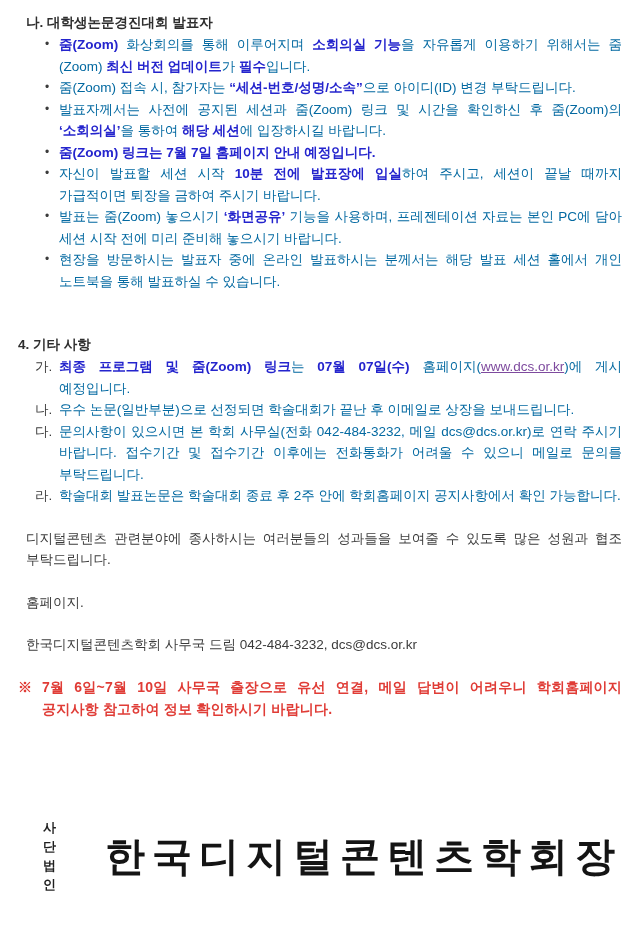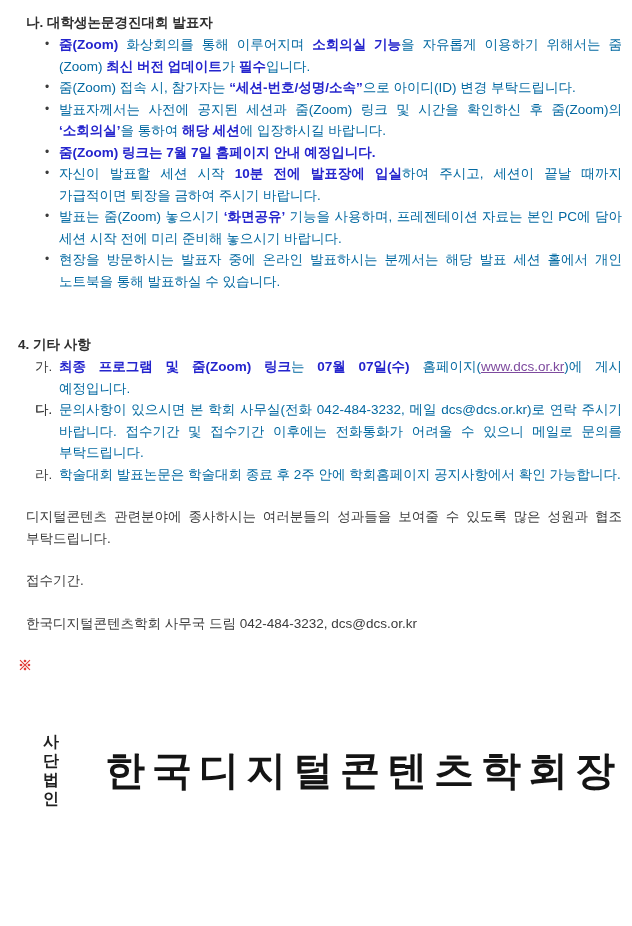--- a/index.html
+++ b/index.html
@@ -50,21 +50,21 @@
     font-size:14px;line-height:22px;font-weight:bold;color:#e03c36;
     text-align:justify;word-break:keep-all;letter-spacing:.2px;
   }
   .notice .notice-marker{position:absolute;left:0;top:0;}
   
   .footer{
     display:flex;align-items:center;
     margin-top:98px;padding-left:17px;
   }
   .corp-type{
-    font-weight:bold;font-size:16px;line-height:19px;
+    font-weight:bold;font-size:13px;line-height:19px;
     color:#1f1f1f;letter-spacing:1px;
   }
   .signature{
     margin-left:44px;
     font-family:"DejaVu Serif",serif;
     font-size:40px;line-height:40px;
     letter-spacing:7px;color:#141414;
     white-space:nowrap;font-weight:bold;
   }
 </style>
@@ -83,34 +83,35 @@
         <li><span class="run-n">자신이 발표할 세션 시작 </span><span class="run-b">10분 전에 발표장에 입실</span><span class="run-n">하여 주시고, 세션이 끝날 때까지 가급적이면 퇴장을 금하여 주시기 바랍니다.</span></li>
         <li><span class="run-n">발표는 줌(Zoom) 놓으시기 </span><span class="run-b">‘화면공유’</span><span class="run-n"> 기능을 사용하며, 프레젠테이션 자료는 본인 PC에 담아 세션 시작 전에 미리 준비해 놓으시기 바랍니다.</span></li>
         <li><span class="run-n">현장을 방문하시는 발표자 중에 온라인 발표하시는 분께서는 해당 발표 세션 홀에서 개인 노트북을 통해 발표하실 수 있습니다.</span></li>
       </ul>
   </section>
 
   <section class="sec-misc">
     <h2 class="sec-head">4. 기타 사항</h2>
     <div>
         <div class="labeled-item"><span class="item-label">가.</span><span><span class="run-b">최종 프로그램 및 줌(Zoom) 링크</span><span class="run-n">는 </span><span class="run-b">07월 07일(수)</span><span class="run-n"> 홈페이지(</span><a class="run-link">www.dcs.or.kr</a><span class="run-n">)에 게시 예정입니다.</span></span></div>
-        <div class="labeled-item"><span class="item-label">나.</span></div>
+        <div class="labeled-item"><span class="item-label">나.</span><span><span class="run-n">우수 논문(일반부분)으로 선정되면 학술대회가 끝난 후 이메일로 상장을 보내드립니다.</span></span></div>
         <div class="labeled-item"><span class="item-label">다.</span><span><span class="run-n">문의사항이 있으시면 본 학회 사무실(전화 042-484-3232, 메일 dcs@dcs.or.kr)로 연락 주시기 바랍니다. 접수기간 및 접수기간 이후에는 전화통화가 어려울 수 있으니 메일로 문의를 부탁드립니다.</span></span></div>
         <div class="labeled-item"><span class="item-label">라.</span><span><span class="run-n">학술대회 발표논문은 학술대회 종료 후 2주 안에 학회홈페이지 공지사항에서 확인 가능합니다.</span></span></div>
       </div>
   </section>
 
   <p class="para">디지털콘텐츠 관련분야에 종사하시는 여러분들의 성과들을 보여줄 수 있도록 많은 성원과 협조 부탁드립니다.</p>
 
-  <p class="para">접수기간.</p>
+  <p class="para">홈페이지.</p>
 
   <p class="para">한국디지털콘텐츠학회 사무국 드림 042-484-3232, dcs@dcs.or.kr</p>
 
   <div class="notice">
     <span class="notice-marker">※</span>
+    <span><span class="run-r">7월 6일~7월 10일 사무국 출장으로 유선 연결, 메일 답변이 어려우니 학회홈페이지 공지사항 참고하여 정보 확인하시기 바랍니다.</span></span>
   </div>
 
   <div class="footer">
     <div class="corp-type">
       <div>사단</div>
       <div>법인</div>
     </div>
     <div class="signature">한국디지털콘텐츠학회장</div>
   </div>
 

